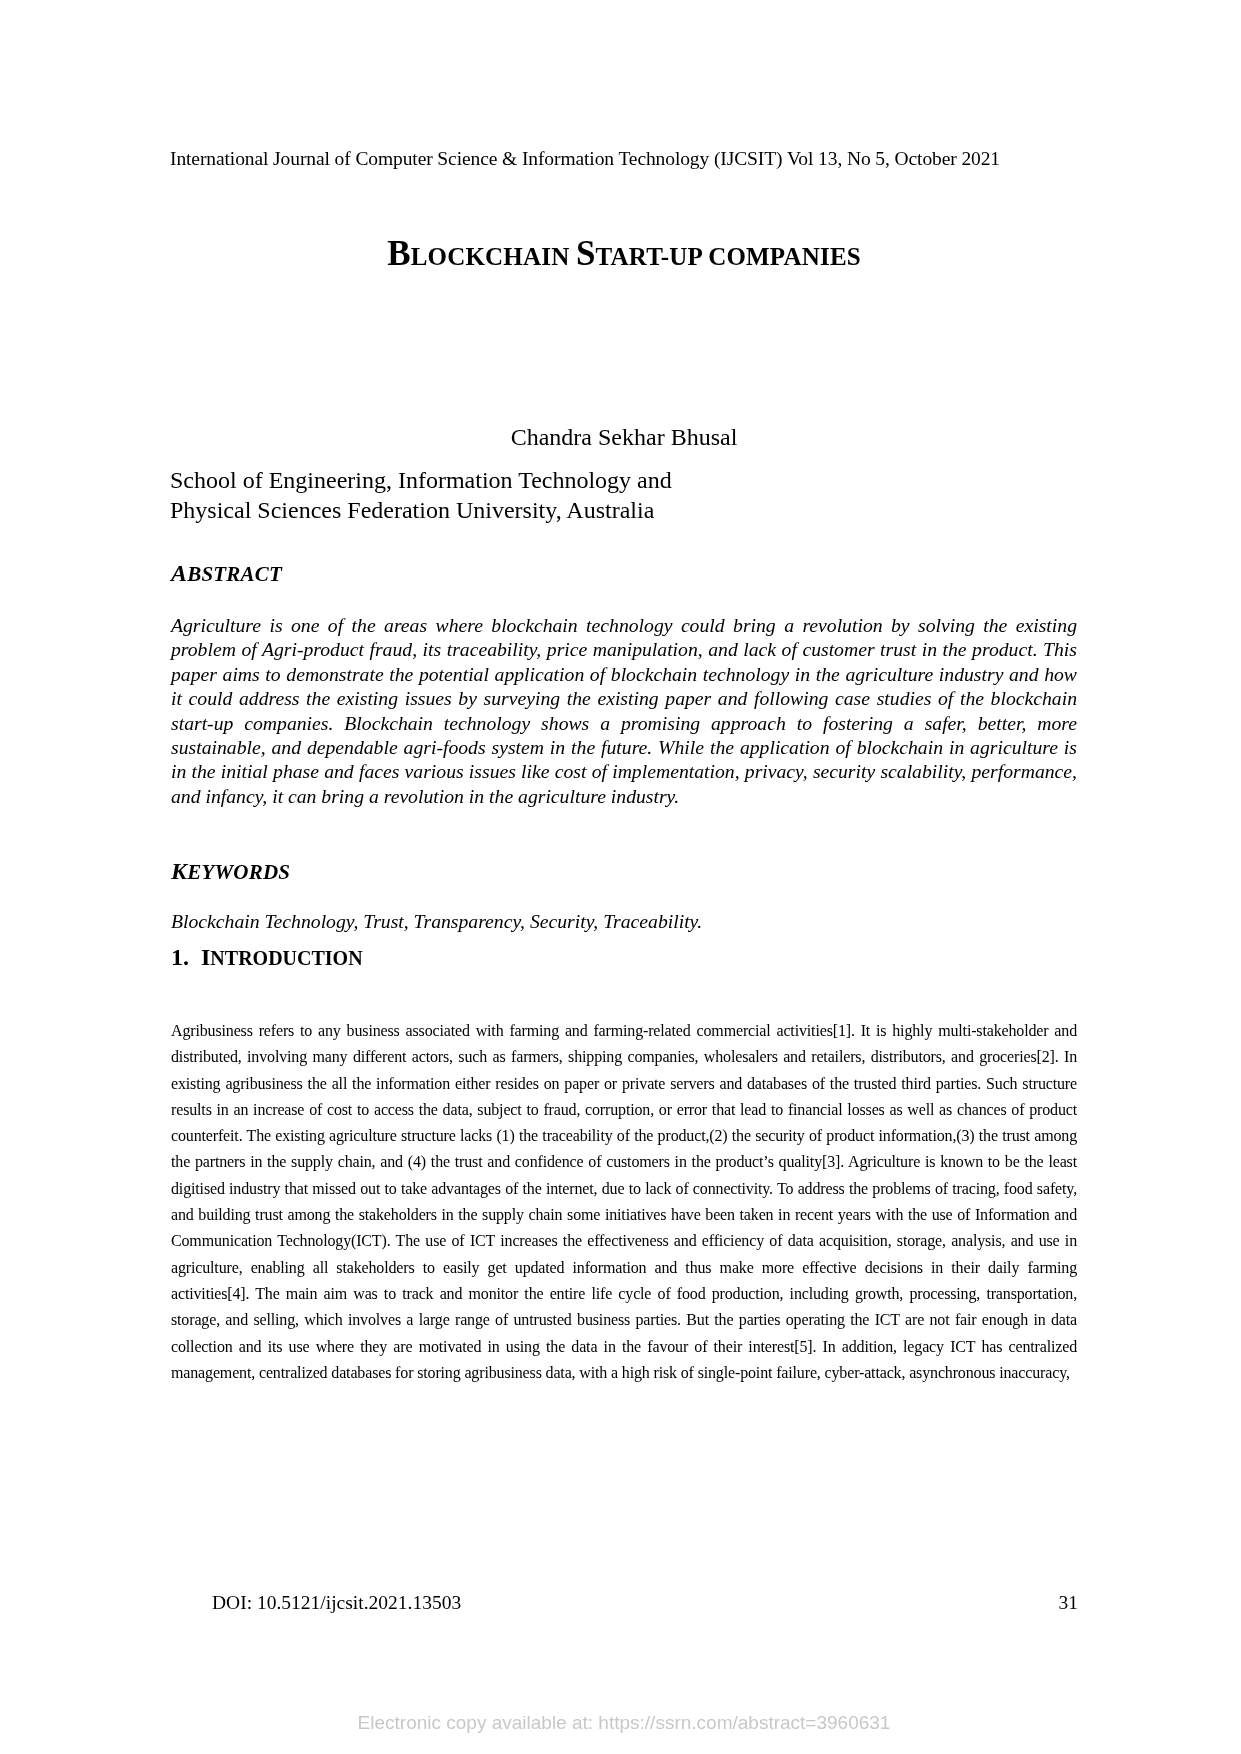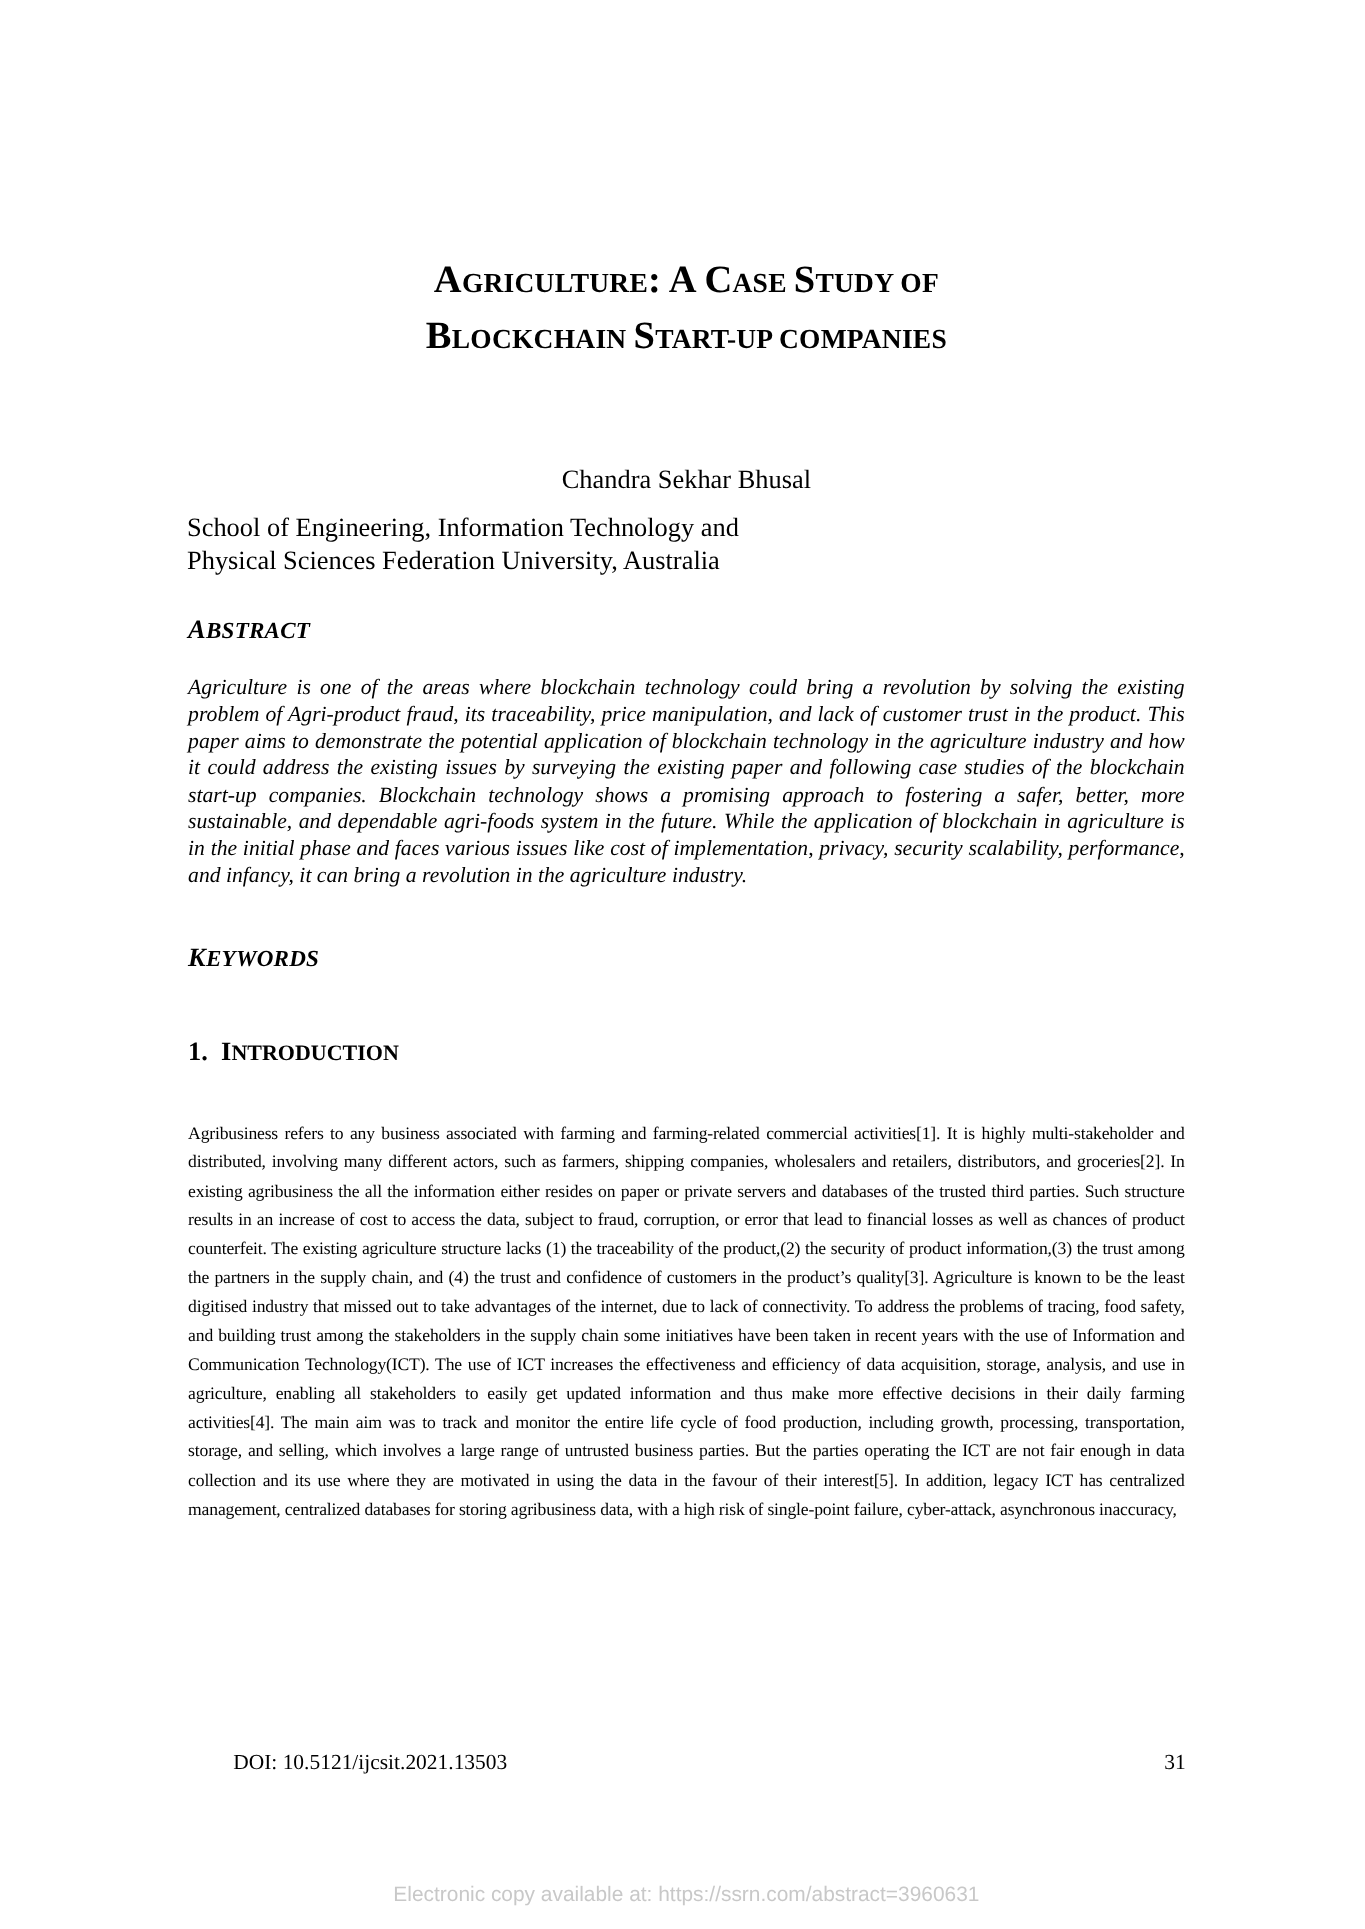--- a/index.html
+++ b/index.html
@@ -26,44 +26,43 @@
   .doi { position: absolute; left: 172px; top: 1592px; font-size: 19.5px; margin-left: 40px; }
   .page-num { position: absolute; left: 1050px; top: 1592px; width: 28px; text-align: right; font-size: 19.5px; }
   .ssrn { position: absolute; left: 170px; top: 1712px; width: 908px; text-align: center;
          font-family: "Liberation Sans", "DejaVu Sans", sans-serif; font-size: 19px; color: #c8c8c8; }
 </style>
 </head>
 <body>
 
 <div class="page">
 
+  <div class="running-header">International Journal of Computer Science &amp; Information Technology (IJCSIT) Vol 13, No 5, October 2021</div>
 
   <div class="title">
-    <div>
-      <span class="big">A</span><span>GRICULTURE</span><span class="big">: A </span><span class="big">C</span><span>ASE </span><span class="big">S</span><span>TUDY OF</span>
-    </div>
     <div>
       <span class="big">B</span><span>LOCKCHAIN </span><span class="big">S</span><span>TART-UP COMPANIES</span>
     </div>
   </div>
 
   <div class="author">Chandra Sekhar Bhusal</div>
   <div class="affil">
     <div>School of Engineering, Information Technology and</div>
     <div>Physical Sciences Federation University, Australia</div>
   </div>
 
   <div class="heading-it" style="top:560px;">
     <span class="cap">A</span><span>BSTRACT</span>
   </div>
   <div class="abstract-body">Agriculture is one of the areas where blockchain technology could bring a revolution by solving the existing problem of Agri-product fraud, its traceability, price manipulation, and lack of customer trust in the product.  This paper aims to demonstrate the potential application of blockchain technology in the agriculture industry and how it could address the existing issues by surveying the existing paper and following case studies of the blockchain start-up companies. Blockchain technology shows a promising approach to fostering a safer, better, more sustainable, and dependable agri-foods system in the future. While the application of blockchain in agriculture is in the initial phase and faces various issues like cost of implementation, privacy, security scalability, performance, and infancy, it can bring a revolution in the agriculture industry.</div>
 
   <div class="heading-it" style="top:858px;text-align:center;">
     <span class="cap">K</span><span>EYWORDS</span>
   </div>
+  <div class="keywords-body">Blockchain Technology, Trust, Transparency, Security, Traceability.</div>
 
   <div class="section-heading">
     <span class="num">1.</span><span class="cap">I</span><span>NTRODUCTION</span>
   </div>
   <div class="intro-body">Agribusiness refers to any business associated with farming and farming-related commercial activities[1]. It is highly multi-stakeholder and distributed, involving many different actors, such as farmers, shipping companies, wholesalers and retailers, distributors, and groceries[2]. In existing agribusiness the all the information either resides on paper or private servers and databases of the trusted third parties. Such structure results in an increase of cost to access the data, subject to fraud, corruption, or error that lead to financial losses as well as chances of product counterfeit. The existing agriculture structure lacks (1) the traceability of the product,(2) the security of product information,(3) the trust among the partners in the supply chain, and (4) the trust and confidence of customers in the product’s quality[3]. Agriculture is known to be the least digitised industry that missed out to take advantages of the internet, due to lack of connectivity. To address the problems of tracing, food safety, and building trust among the stakeholders in the supply chain some initiatives have been taken in recent years with the use of Information and Communication Technology(ICT). The use of ICT increases the effectiveness and efficiency of data acquisition, storage, analysis, and use in agriculture, enabling all stakeholders to easily get updated information and thus make more effective decisions in their daily farming activities[4]. The main aim was to track and monitor the entire life cycle of food production, including growth, processing, transportation, storage, and selling, which involves a large range of untrusted business parties. But the parties operating the ICT are not fair enough in data collection and its use where they are motivated in using the data in the favour of their interest[5]. In addition, legacy ICT has centralized management, centralized databases for storing agribusiness data, with a high risk of single-point failure, cyber-attack, asynchronous inaccuracy,</div>
 
   <div class="doi">DOI: 10.5121/ijcsit.2021.13503</div>
   <div class="page-num">31</div>
 
   <div class="ssrn">Electronic copy available at: https://ssrn.com/abstract=3960631</div>

